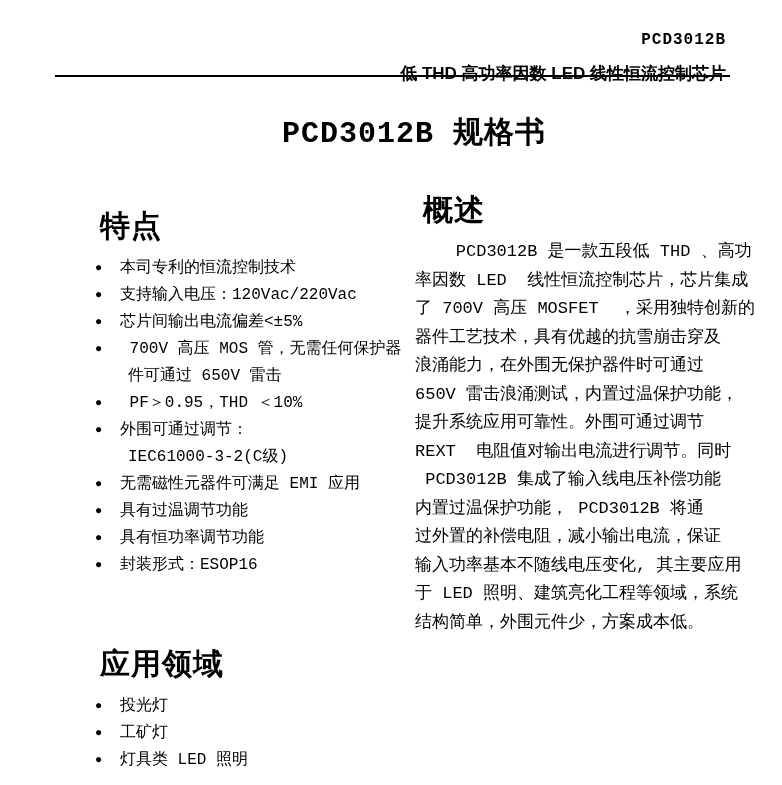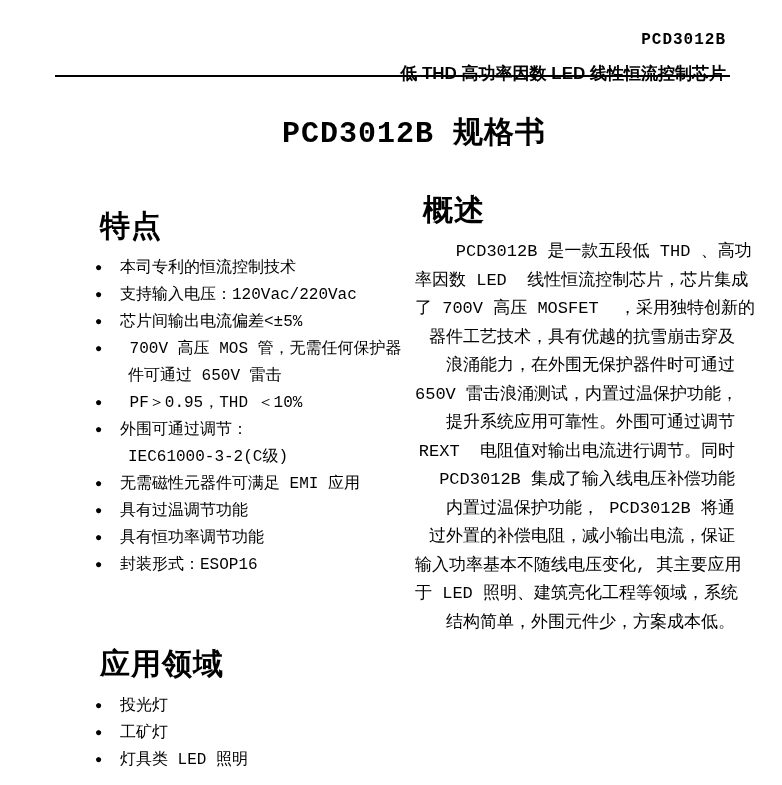--- a/index.html
+++ b/index.html
@@ -85,21 +85,20 @@
     line-height: 27px;
   }
   .cont { padding-left: 8px; white-space: pre; }
   li .l1 { white-space: pre; }
 
   
   .ovl {
     font-size: 17px;
     line-height: 28.5px;
     white-space: pre;
-    text-align: right;
   }
   .overview .para { margin-top: 10px; }
 </style>
 </head>
 <body>
 
 <div class="hdr">
   <div class="hdr-pn">PCD3012B</div>
   <div class="hdr-sub">低 THD 高功率因数 LED 线性恒流控制芯片</div>
 </div>

